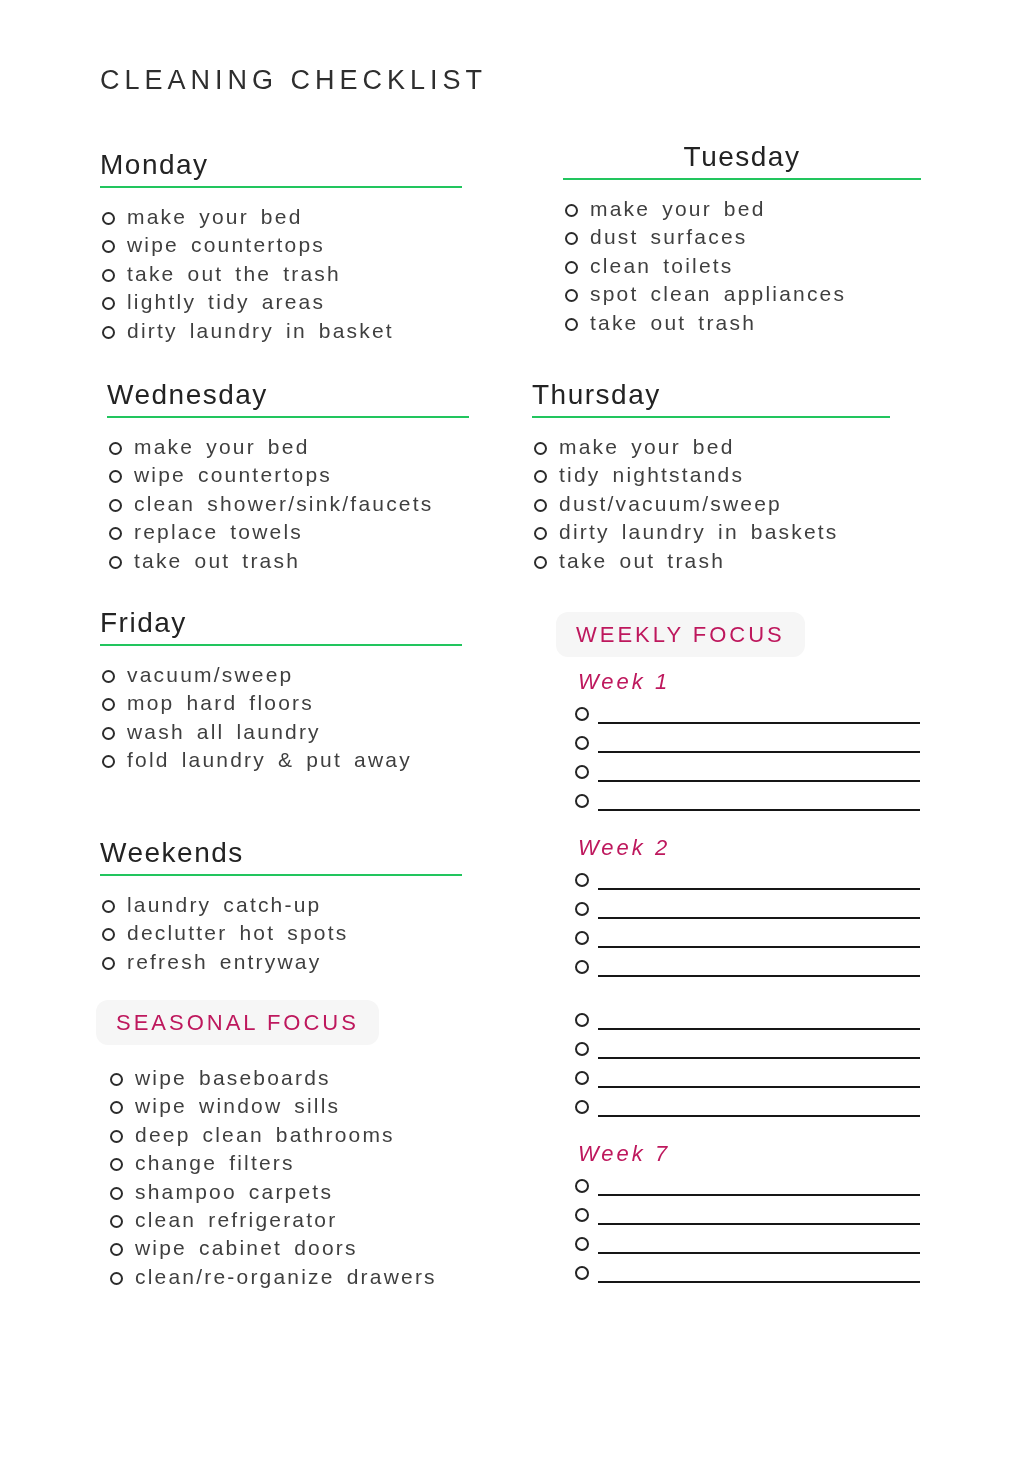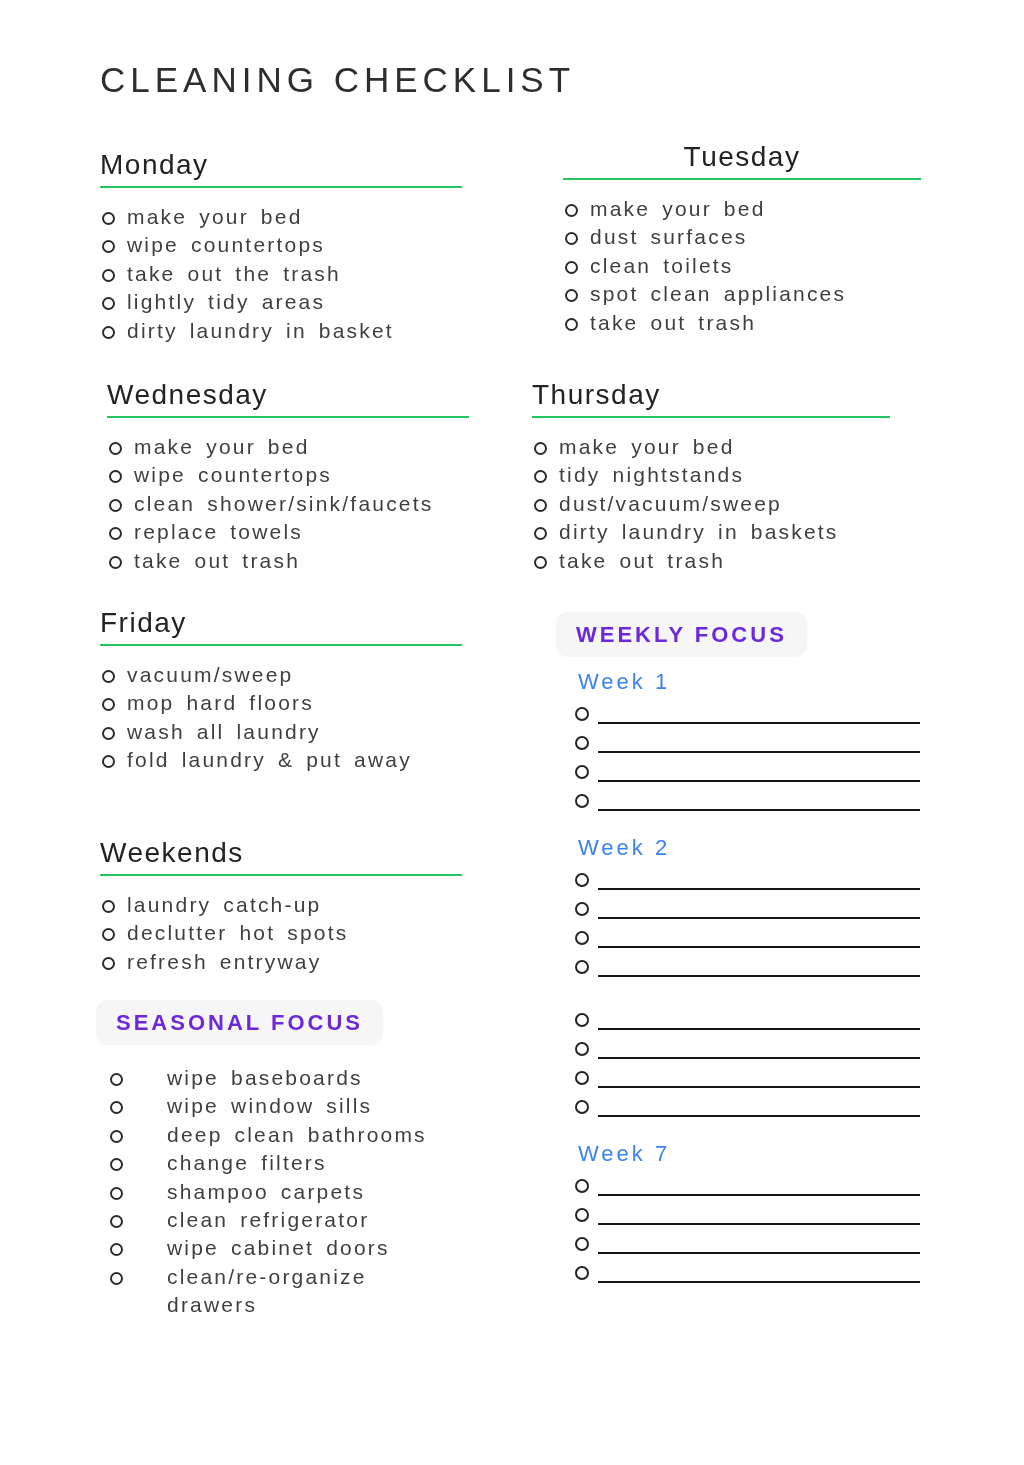--- a/index.html
+++ b/index.html
@@ -10,21 +10,21 @@
     background: #ffffff;
     font-family: "Liberation Sans", sans-serif;
     color: #3f3f3f;
     overflow: hidden;
   }
   .page-title {
     position: absolute;
     left: 100px;
     top: 64px;
     margin: 0;
-    font-size: 35px;
+    font-size: 27px;
     font-weight: 300;
     letter-spacing: 5px;
     line-height: 32px;
     color: #2e2e2e;
     white-space: nowrap;
   }
   .sec { position: absolute; }
   #sec-monday    { left: 100px; top: 148px;  width: 362px; }
   #sec-tuesday   { left: 563px; top: 140px;  width: 358px; text-align: center; }
   #sec-wednesday { left: 107px; top: 378px;  width: 362px; }
@@ -62,34 +62,34 @@
     white-space: nowrap;
   }
   .badge {
     display: inline-block;
     background: #f6f6f6;
     border-radius: 12px;
     padding: 10px 20px;
     font-size: 22px;
     letter-spacing: 3px;
     line-height: 25px;
-    color: #6d28d9;
+    color: #be185d;
     white-space: nowrap;
-    font-weight: bold;
   }
   #sec-seasonal ul.items { margin: 19px 0 0 12px; width: 350px; }
-  #sec-seasonal .txt { white-space: normal; margin-left: 32px; }
+  #sec-seasonal .txt { white-space: normal; }
 
   .week-group { margin: 12px 0 0 19px; }
   .week-group + .week-group { margin-top: 24px; }
   .week-label {
+    font-style: italic;
     font-size: 22px;
     letter-spacing: 3px;
     line-height: 26px;
-    color: #3b82f6;
+    color: #be185d;
     margin-left: 3px;
     white-space: nowrap;
   }
   .fill-row { display: flex; align-items: flex-end; height: 29px; }
   .o-bullet {
     width: 10px; height: 10px;
     border: 2px solid #242424;
     border-radius: 50%;
     margin: 0 0 3px 0;
     flex: 0 0 auto;

